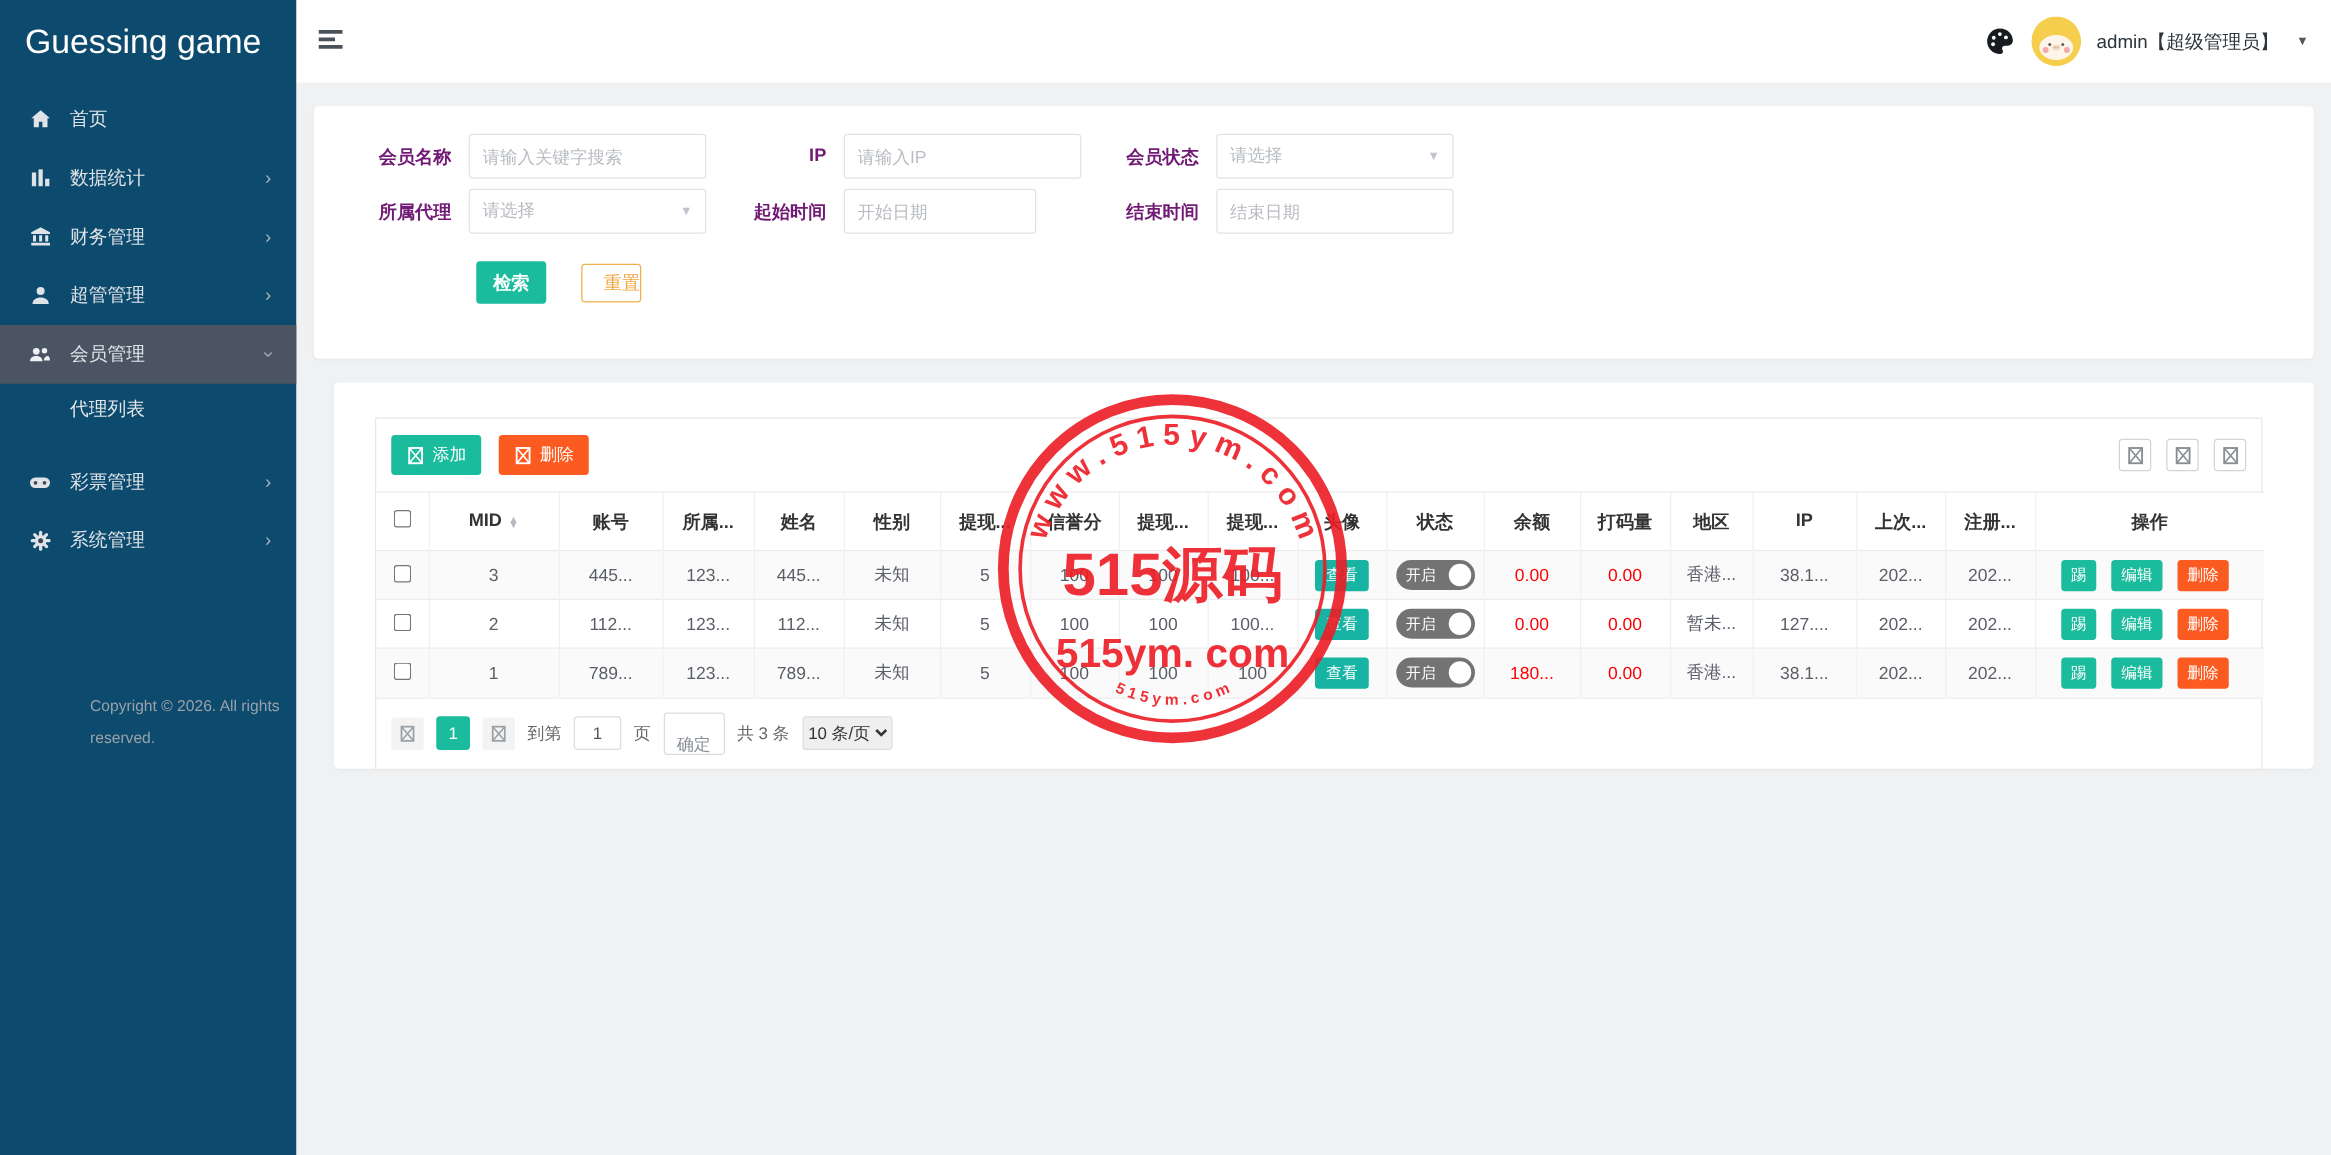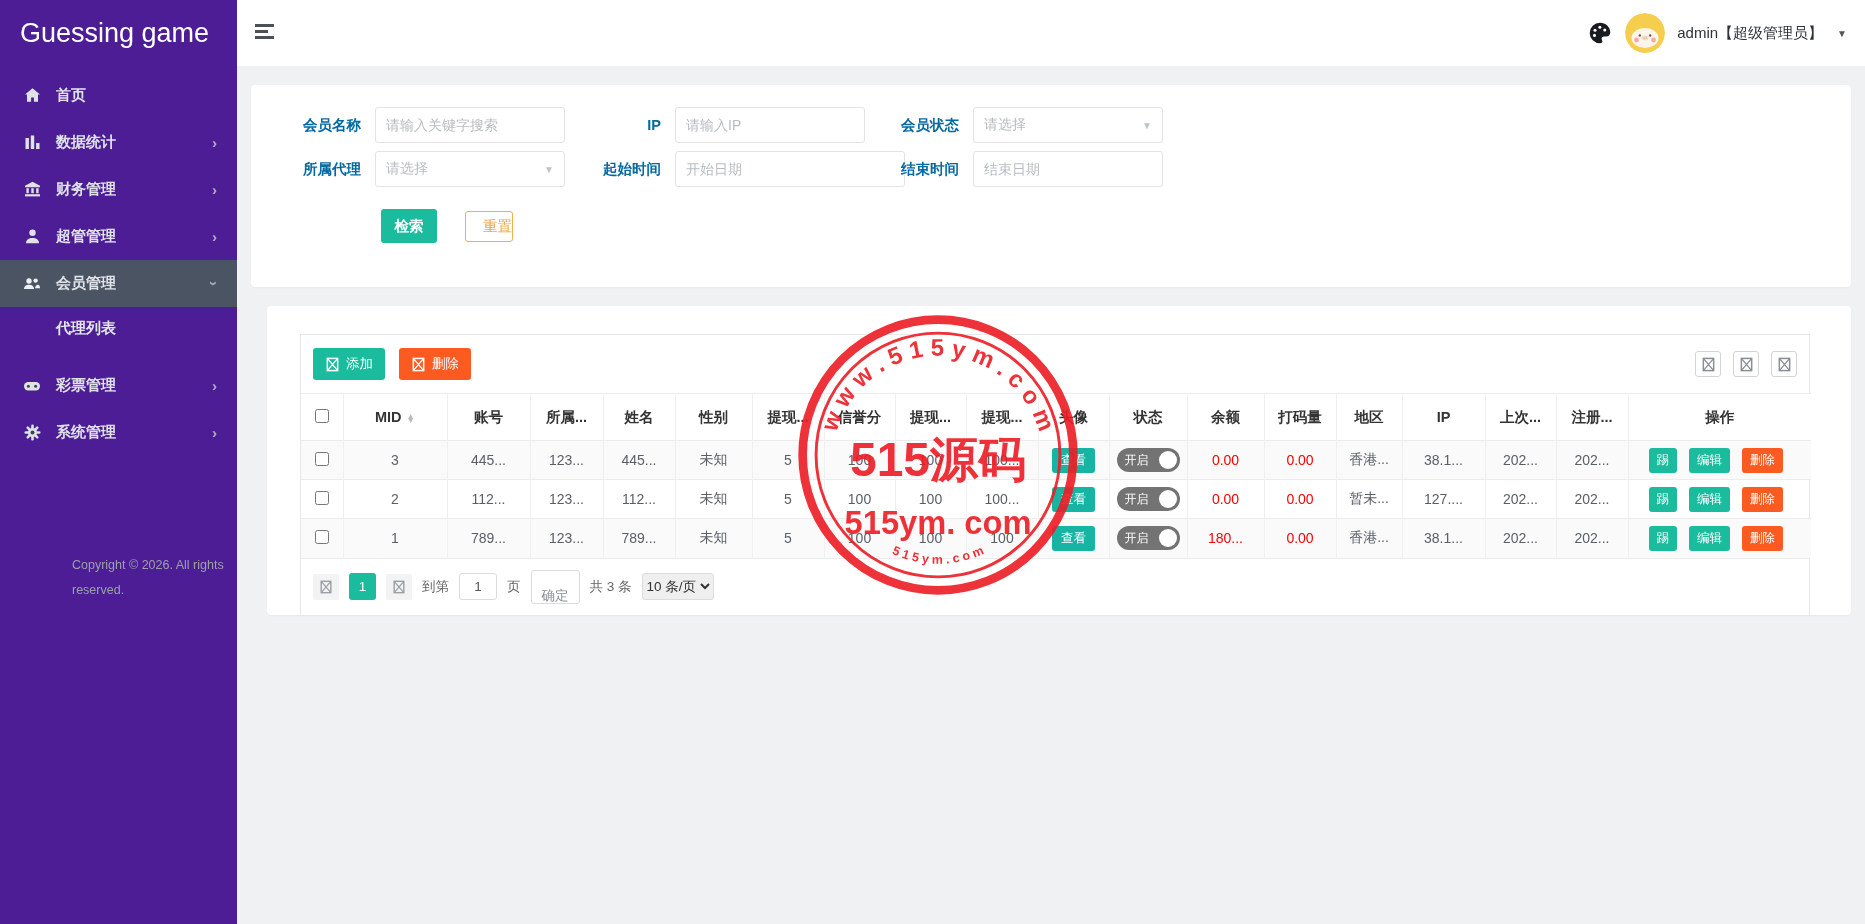--- a/index.html
+++ b/index.html
@@ -1,23 +1,23 @@
 <!DOCTYPE html>
 <html><head>
 <meta charset="utf-8">
 <style>
   * { margin:0; padding:0; box-sizing:border-box; }
   html,body { width:1865px; height:924px; }
   body { position:relative; overflow:hidden; background:#f0f1f3;
          font-family:"Liberation Sans","DejaVu Sans",sans-serif; font-size:14px; color:#333; }
 
   
-  .sidebar { position:absolute; left:0; top:0; width:237px; height:924px; background:#4c1d95; z-index:5; }
+  .sidebar { position:absolute; left:0; top:0; width:237px; height:924px; background:#0c4a6e; z-index:5; }
   .brand { height:66px; line-height:66px; padding-left:20px; color:#fff; font-size:27px; white-space:nowrap; overflow:hidden; }
-  .menu { margin-top:6px;font-weight:bold; }
+  .menu { margin-top:6px; }
   .menu-item { position:relative; height:47px; display:flex; align-items:center; padding:0 20px 0 23px; color:#dfe3e8; cursor:pointer; }
   .menu-item .mi-icon { width:18px; height:18px; margin-right:15px; flex:none; display:flex; align-items:center; justify-content:center; }
   .menu-item .mi-label { font-size:15px; flex:1; }
   .menu-item .chev { font-size:15px; color:#aab1b9; line-height:1; }
   .chev.down { transform:rotate(90deg); display:inline-block; }
   .menu-item.active { background:#4b5462; }
   .submenu-item { height:41px; line-height:41px; padding-left:56px; color:#e2e6ea; font-size:15px; cursor:pointer; }
   .menu-gap { height:14px; }
   .copyright { position:absolute; left:16px; top:553px; width:100%; padding:0 20px; color:#9aa1a9; font-size:12.5px; line-height:2.0;margin-left:36px; }
 
@@ -32,21 +32,21 @@
   .admin-name { font-size:15px; color:#2b333b; cursor:pointer; }
   .admin-caret { font-size:10px; color:#555; margin-left:2px; cursor:pointer; }
 
   
   .card { position:absolute; background:#fff; border-radius:4px; box-shadow:0 1px 2px rgba(0,0,0,.04); }
   .card-filters { left:251px; top:85px; width:1600px; height:202px; }
   .card-table   { left:267px; top:306px; width:1584px; height:309px; }
 
   
   .f-row { position:absolute; height:36px; display:flex; align-items:center; }
-  .f-label { font-size:14.5px; color:#0369a1; font-weight:bold; text-align:right; }
+  .f-label { font-size:14.5px; color:#701a75; font-weight:bold; text-align:right; }
   .f-input, .f-select { height:36px; border:1px solid #e3e3e3; border-radius:3px; background:#fff; font-size:14px;
                         color:#444; padding:0 10px; font-family:inherit; }
   .f-input::placeholder { color:#b8bcc2; }
   .fake-select { display:flex; align-items:center; justify-content:space-between; color:#b8bcc2; cursor:pointer; }
   .fake-select .sel-caret { color:#c0c4cc; font-size:10px; }
   .btn-search { position:absolute; left:130px; top:124px; width:56px; height:34px; background:#1bbc9d; color:#fff;
                 border:none; border-radius:3px; font-size:14.5px; font-weight:bold; cursor:pointer; font-family:inherit; }
   .btn-reset  { position:absolute; left:214px; top:126px; width:48px; height:31px; background:#fff; color:#f0a53f;
                 border:1px solid #f0b04a; border-radius:3px; font-size:14.5px; cursor:pointer; font-family:inherit;text-align:right; }
 
@@ -248,21 +248,21 @@
   </div>
   <div class="f-row" style="left:24px; top:66px;">
     <span class="f-label" style="width:86px;">所属代理</span>
     <span class="f-select fake-select" style="width:190px; margin-left:14px;">
       <span>请选择</span>
       <span class="sel-caret">▼</span>
     </span>
   </div>
   <div class="f-row" style="left:330px; top:66px;">
     <span class="f-label" style="width:80px;">起始时间</span>
-    <input class="f-input" style="width: 230px; margin-left: 14px;" placeholder="开始日期">
+    <input class="f-input" style="width: 154px; margin-left: 14px;" placeholder="开始日期">
   </div>
   <div class="f-row" style="left:628px; top:66px;justify-content:flex-end;">
     <span class="f-label" style="width:80px;">结束时间</span>
     <input class="f-input" style="width: 190px; margin-left: 14px;" placeholder="结束日期">
   </div>
   <button class="btn-search">检索</button>
   <button class="btn-reset">重置</button>
 </div>
 
 <div class="card card-table">

